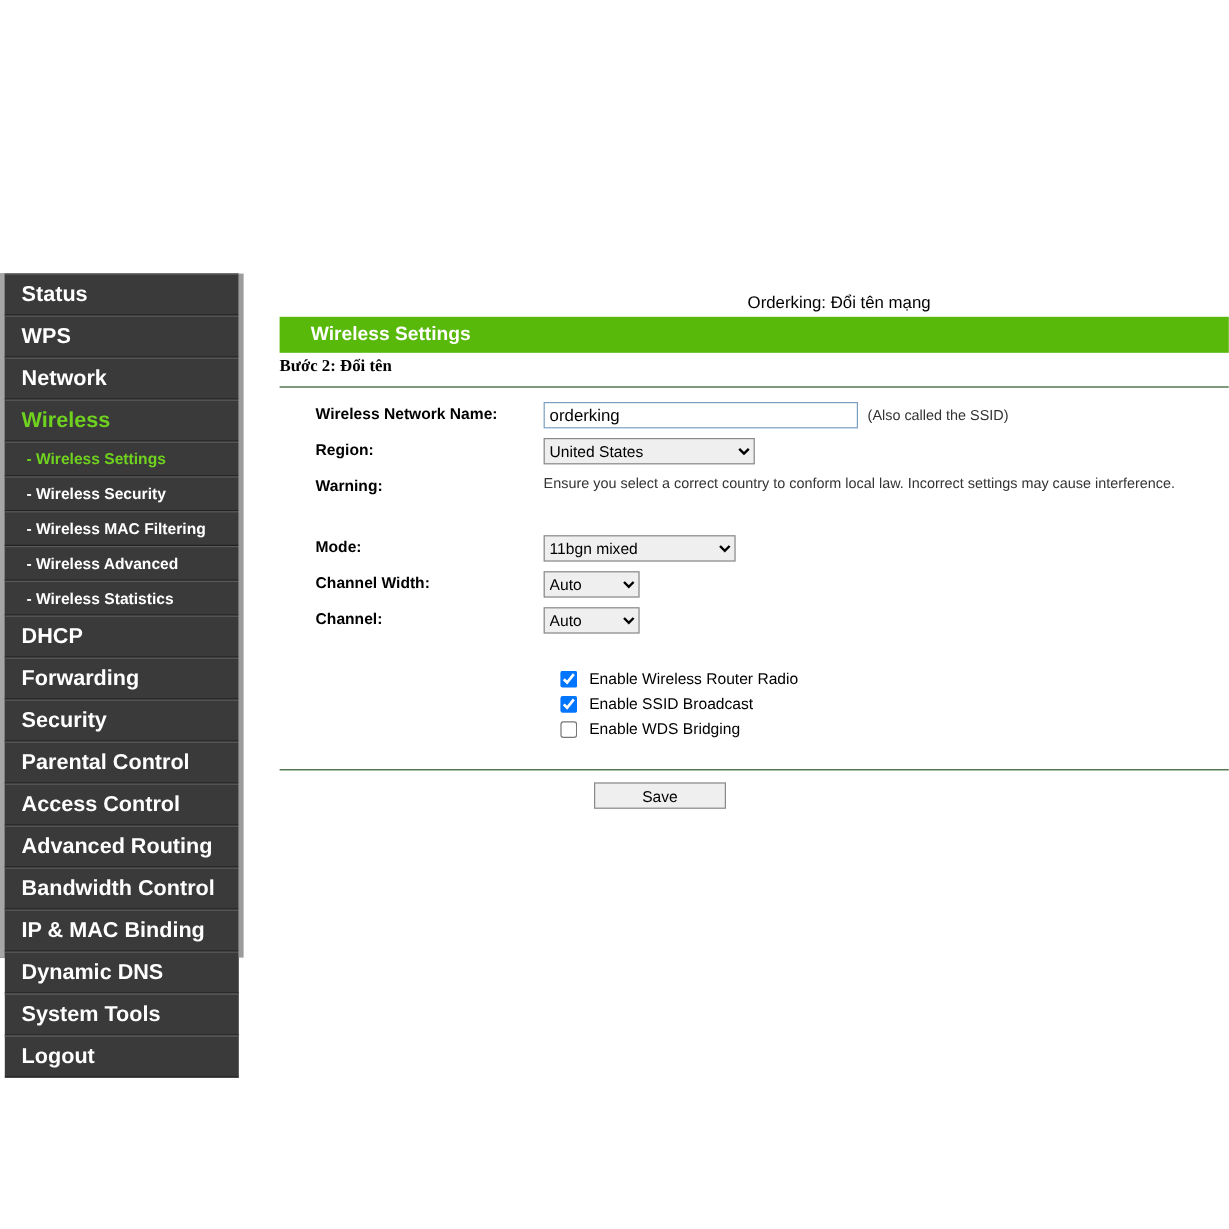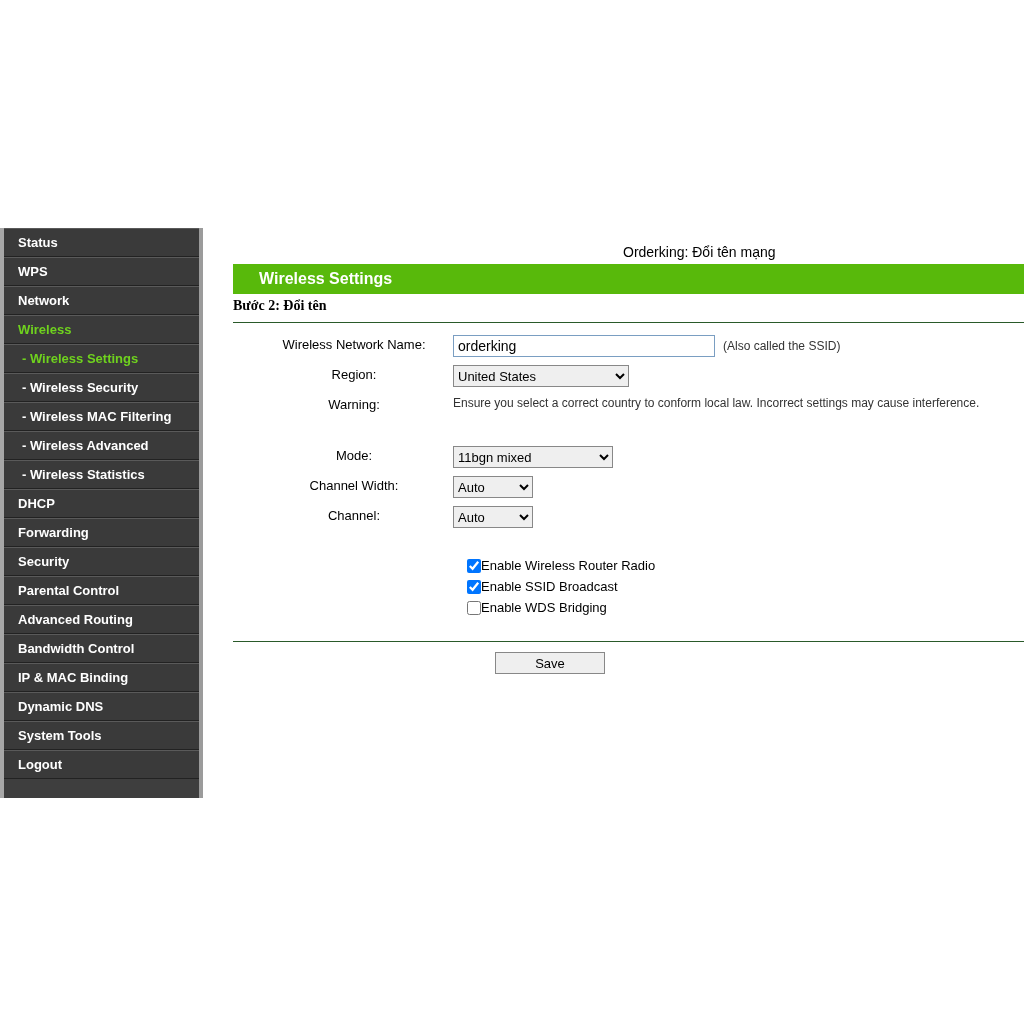--- a/index.html
+++ b/index.html
@@ -2,45 +2,45 @@
 <html><head>
 <meta charset="utf-8">
 <style>
   * { box-sizing: border-box; margin: 0; padding: 0; }
   html, body { width: 1024px; height: 1024px; font-family: Arial, Helvetica, sans-serif; background:#fff; }
   .viewport { position:absolute; left:0; top:228px; width:1024px; height:570px; }
   .layout { display:flex; width:100%; height:100%; }
 
   
   .sidebar { width:199px; background:#3e3e3e; border-left:4px solid #a7a7a7; }
-  .nav-item { display:block; padding:6px 12px 6px 14px; color:#fff; font-size:13px; font-weight:bold; border-top:1px solid #5a5a5a; border-bottom:1px solid #222; background:#3a3a3a; cursor:pointer; font-family:Arial,sans-serif; }
+  .nav-item { display:block; padding:6px 12px 6px 14px; color:#fff; font-size:18px; font-weight:bold; border-top:1px solid #5a5a5a; border-bottom:1px solid #222; background:#3a3a3a; cursor:pointer; font-family:Arial,sans-serif; }
   .nav-item.active { color:#6fd21e; }
   .nav-sub { padding-left:18px; font-weight:bold; font-size:13px; }
 
   
   .main { flex:1; background:#fff; position:relative; border-left:4px solid #9b9b9b; padding-left:30px; padding-right:0; }
   .top-annot { position:absolute; left:420px; top:16px; font-size:14px; font-weight:normal; color:#000; }
   .page-title-bar { margin-top:36px; background:#58b90b; color:#fff; font-size:16px; font-weight:bold; padding:6px 26px; font-family:Arial; }
   .step2 { padding-right:8px; margin-top:4px; font-size:14px; font-weight:bold; color:#000;font-family:Liberation Serif, serif; }
   .hr { border:0; border-top:1px solid #2a5a2a; margin:8px 0 12px 0; }
 
   .form { font-size:13px; color:#000; padding-left:30px; }
   .row { display:flex; align-items:flex-start; margin-bottom:8px; }
-  .lbl { width:190px; text-align:center; font-weight:normal; padding-right:8px; padding-top:2px; }
+  .lbl { width:190px; text-align:left; font-weight:bold; padding-right:8px; padding-top:2px; }
   .val { flex:1; display:flex; align-items:center; gap:8px; flex-wrap:wrap; }
   .val input[type=text] { width:262px; height:22px; border:1px solid #7a9ec2; padding:1px 4px; font-size:14px; }
   .val select { height:22px; border:1px solid #888; background:#efefef; font-size:13px; }
   .sel-region { width:176px; }
   .sel-mode   { width:160px; }
   .sel-auto   { width:80px; }
   .hint { font-size:12px; color:#333; }
   .warn { font-size:12px; color:#333; line-height:1.35; }
 
   .checks { margin-left:234px; margin-top:30px; }
-  .checks .crow { display:flex; align-items:center; margin-bottom:6px; font-size:13px; }
+  .checks .crow { display:flex; align-items:center; gap:10px; margin-bottom:6px; font-size:13px; }
   .checks input { width:14px; height:14px; }
 
   .hr2 { border:0; border-top:1px solid #2a5a2a; margin:26px 0 10px 0; }
   .save-wrap { text-align:left; margin-left:262px; }
   .save-btn { width:110px; height:22px; background:#efefef; border:1px solid #888; font-size:13px; cursor:pointer; }
 
   
   .step1-label { position:absolute; left:156px; top:342px; font-size:14px; font-weight:bold; color:#000; }
   .step3-label { position:absolute; left:648px; top:565px; font-size:14px; font-weight:bold; color:#000; }
 
@@ -68,20 +68,21 @@
         <a class="nav-item active">Wireless</a>
         <a class="nav-item nav-sub active">- Wireless Settings</a>
         <a class="nav-item nav-sub">- Wireless Security</a>
         <a class="nav-item nav-sub">- Wireless MAC Filtering</a>
         <a class="nav-item nav-sub">- Wireless Advanced</a>
         <a class="nav-item nav-sub">- Wireless Statistics</a>
         <a class="nav-item">DHCP</a>
         <a class="nav-item">Forwarding</a>
         <a class="nav-item">Security</a>
         <a class="nav-item">Parental Control</a>
+        <a class="nav-item">Access Control</a>
         <a class="nav-item">Advanced Routing</a>
         <a class="nav-item">Bandwidth Control</a>
         <a class="nav-item">IP &amp; MAC Binding</a>
         <a class="nav-item">Dynamic DNS</a>
         <a class="nav-item">System Tools</a>
         <a class="nav-item">Logout</a>
       </nav>
 
     <div class="main">
       <div class="top-annot">Orderking: Đổi tên mạng</div>

